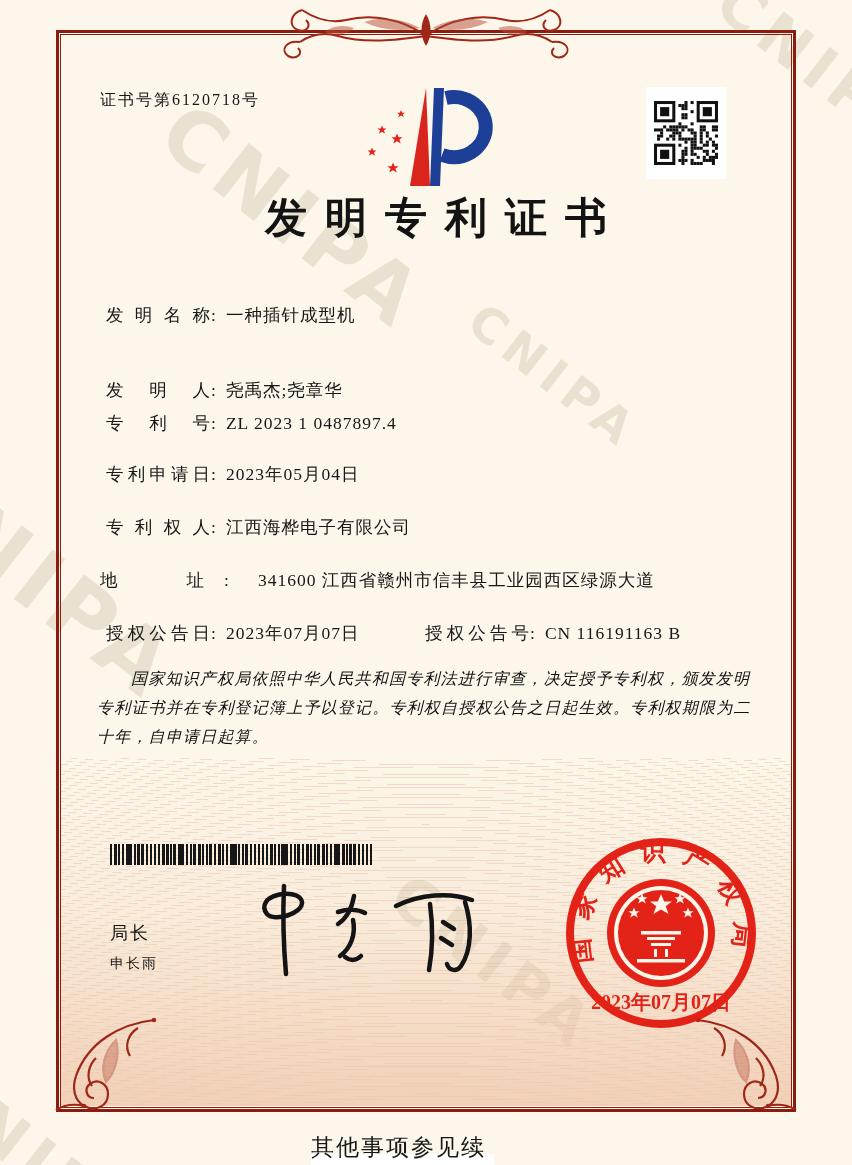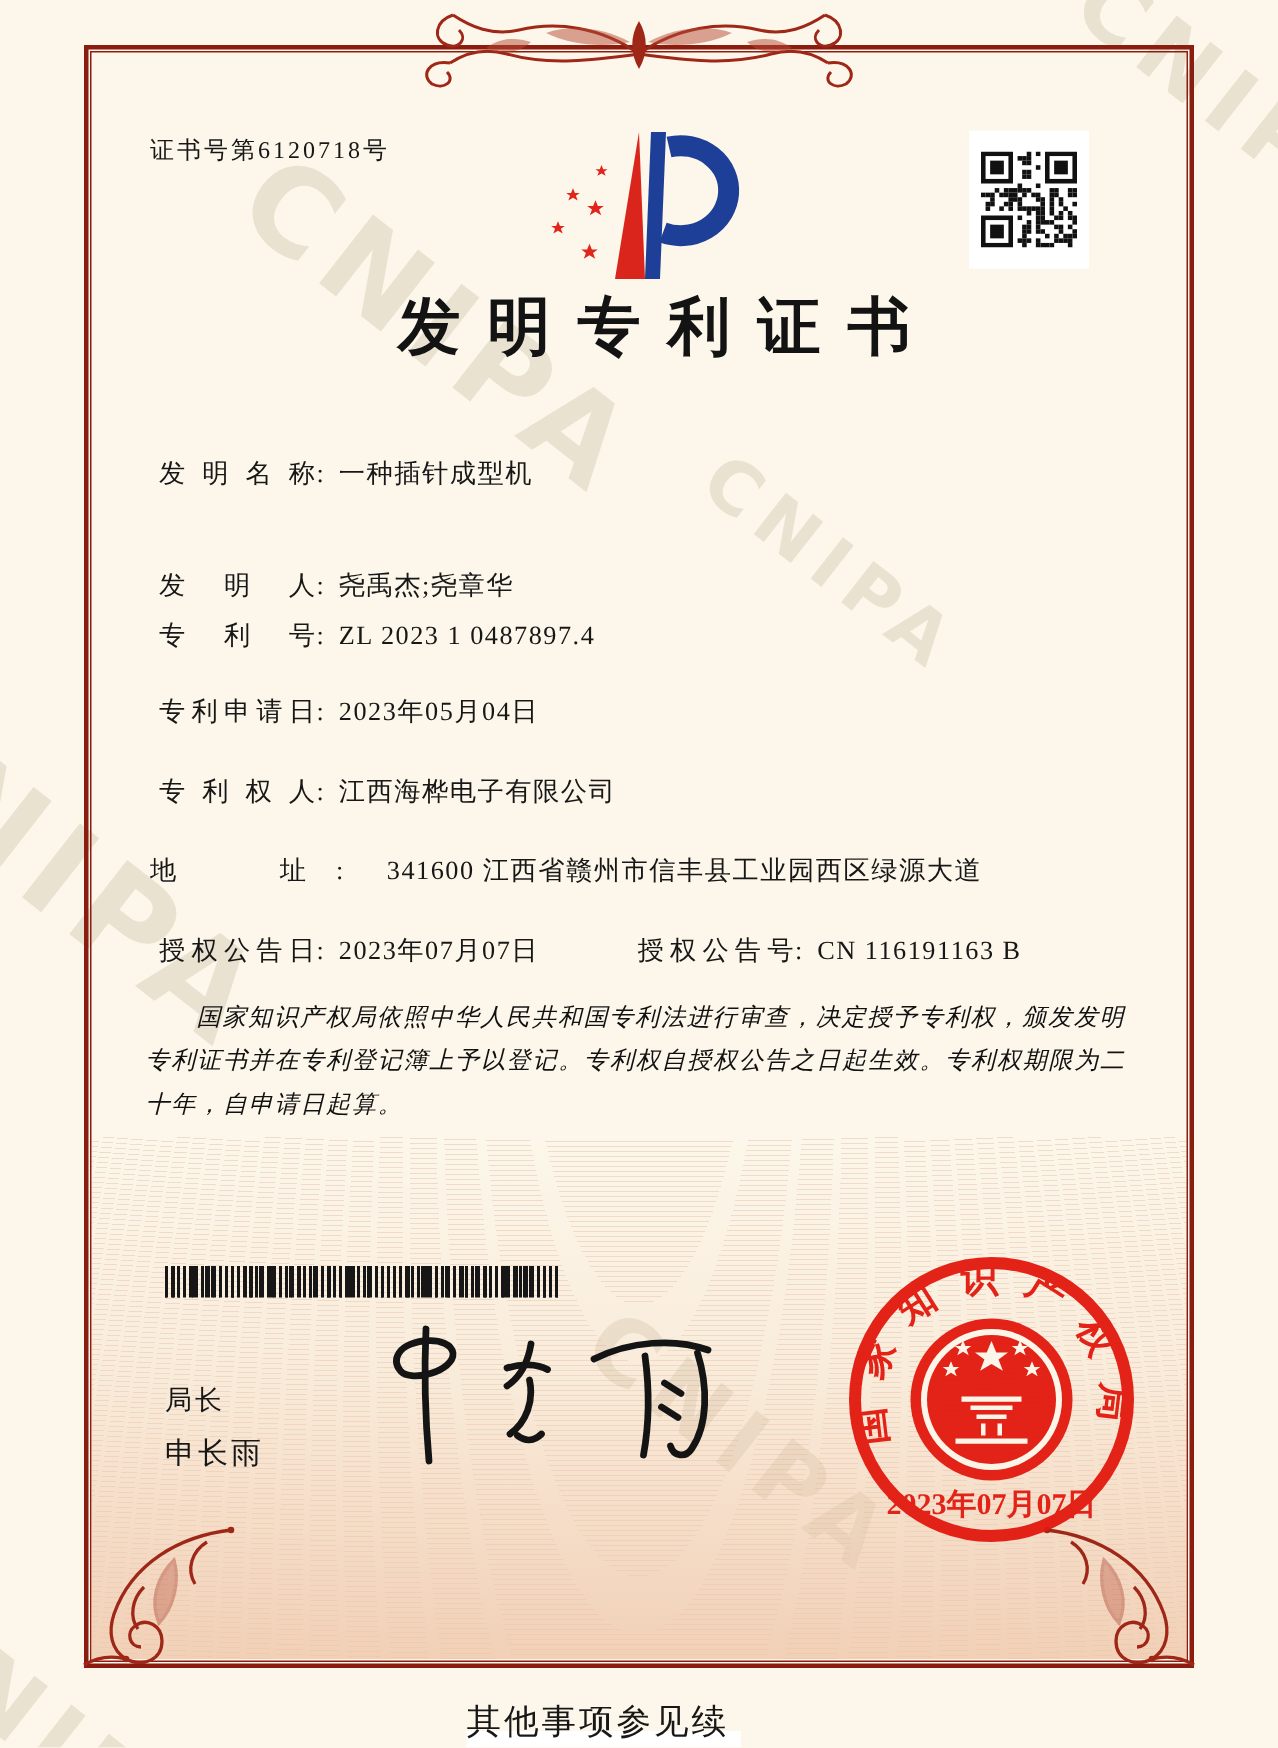--- a/index.html
+++ b/index.html
@@ -32,21 +32,21 @@
   .f-value{letter-spacing:1px;white-space:nowrap;}
   .paras{position:absolute;left:97px;top:664px;width:660px;z-index:2;
          font-size:16px;line-height:29px;font-style:italic;letter-spacing:1.2px;color:#111;}
   .paras p{margin:0 0 3px;text-indent:34px;}
   .barcode{position:absolute;left:110px;top:844px;width:263px;height:21px;z-index:3;
     background:
       repeating-linear-gradient(90deg,#161616 0 2px,transparent 2px 4px),
       repeating-linear-gradient(90deg,#161616 0 1px,transparent 1px 9px),
       repeating-linear-gradient(90deg,transparent 0 5px,#161616 5px 7px,transparent 7px 13px);}
   .officer-title{position:absolute;left:110px;top:921px;font-size:18px;letter-spacing:2px;z-index:3;}
-  .officer-name{position:absolute;left:110px;top:955px;font-size:20px;letter-spacing:2px;z-index:3;}
+  .officer-name{position:absolute;left:110px;top:955px;font-size:14px;letter-spacing:2px;z-index:3;}
   .signature{position:absolute;left:250px;top:878px;z-index:3;}
   .seal{position:absolute;left:561px;top:833px;z-index:4;opacity:.95;}
   .page-info{position:absolute;left:56px;top:1069px;width:736px;text-align:center;font-size:15px;
              letter-spacing:1px;z-index:3;}
   .cont-box{position:absolute;left:311px;top:1154px;width:183px;height:17px;background:#ffffff;z-index:5;
             display:flex;align-items:center;justify-content:center;font-size:23px;letter-spacing:2px;}
 </style>
 </head>
 <body>
 

